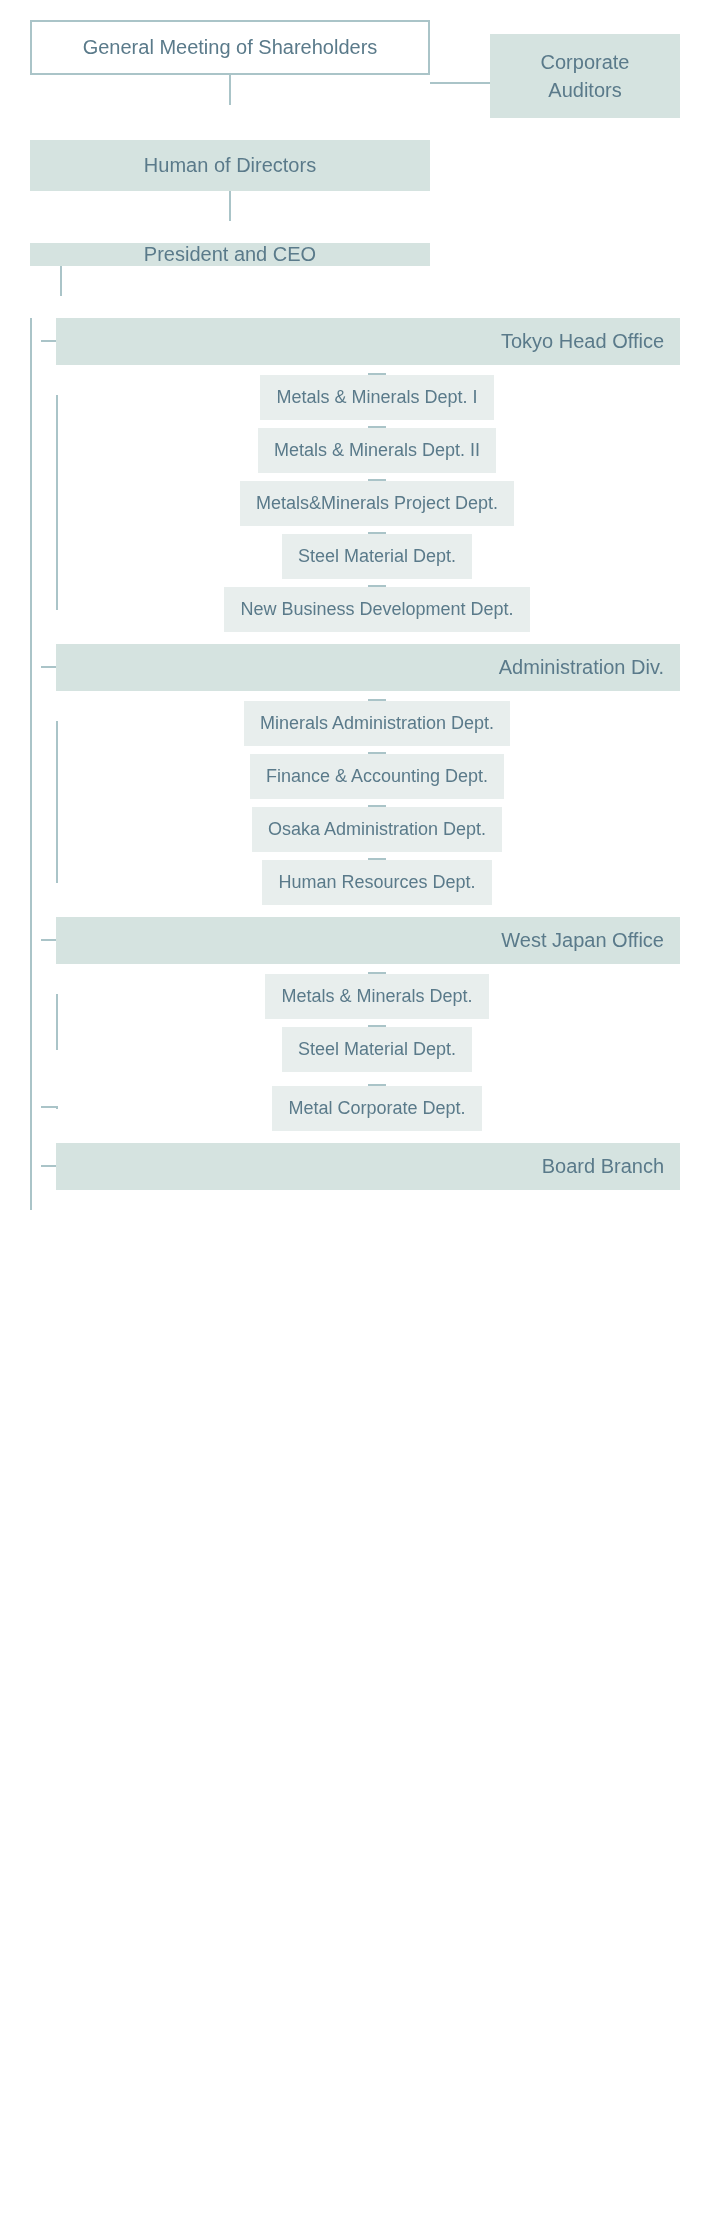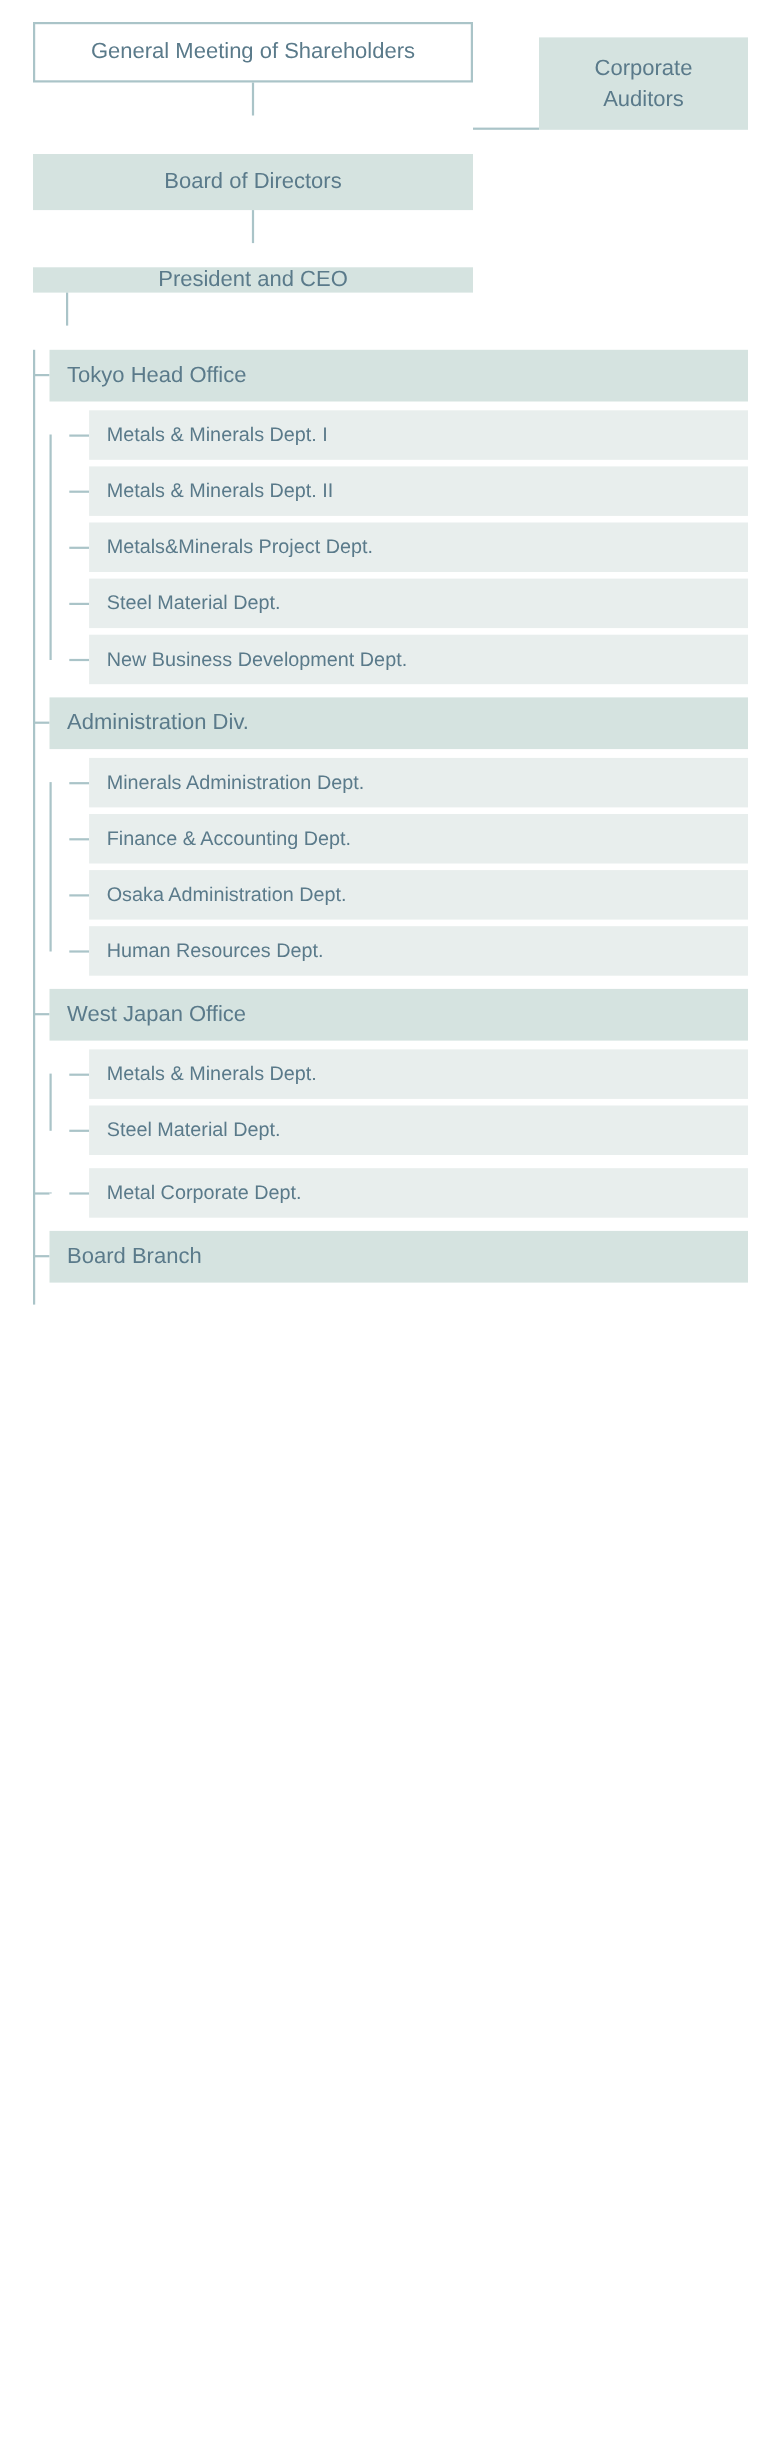--- a/index.html
+++ b/index.html
@@ -59,22 +59,23 @@
       text-align: center;
       font-size: 20px;
       color: #5a7a8a;
       width: 190px;
       line-height: 1.4;
     }
 
     
     .all-divisions {
       position: relative;
-      padding-left: 0;
+      padding-left: 11px;
       margin-top: 0;
+      text-align: right;
     }
 
     .all-divisions-vline {
       position: absolute;
       left: 0;
       top: 0;
       bottom: 0;
       width: 2px;
       background: #aac4c8;
     }
@@ -117,21 +118,21 @@
     .sub-dept-vline {
       position: absolute;
       left: 0;
       top: 22px;
       width: 2px;
       background: #aac4c8;
     }
 
     .sub-dept-row {
       display: flex;
-      flex-direction: row;
+      flex-direction: column;
       align-items: center;
     }
 
     .sub-dept-hline {
       width: 18px;
       height: 2px;
       background: #aac4c8;
       flex-shrink: 0;
     }
 
@@ -148,28 +149,28 @@
 
 <div class="org-chart">
 
   <div style="width: 100%; display: flex; flex-direction: row; align-items: flex-start;">
     <div style="flex: 1; display: flex; flex-direction: column;">
       <div class="node-general">General Meeting of Shareholders</div>
 
       <div style="width: 2px; height: 30px; background: #aac4c8; margin-left: calc(50% - 1px);"></div>
     </div>
 
-    <div style="display: flex; flex-direction: row; align-items: flex-end; padding-top: 14px;">
+    <div style="display: flex; flex-direction: row; align-items: center; padding-top: 14px;">
       <div style="width: 60px; height: 2px; background: #aac4c8; margin-top: 14px;"></div>
       <div class="node-auditors">Corporate Auditors</div>
     </div>
   </div>
 
   <div style="width: calc(100% - 250px);">
-    <div class="node-board">Board of Directors</div>
+    <div class="node-board">Human of Directors</div>
     <div style="width: 2px; height: 30px; background: #aac4c8; margin-left: calc(50% - 1px);"></div>
   </div>
 
   <div style="width: calc(100% - 250px);">
     <div class="node-president">President and CEO</div>
 
     <div style="width: 2px; height: 30px; background: #aac4c8; margin-left: 30px;"></div>
   </div>
 
   <div class="all-divisions" style="width: calc(100% - 0px);">

